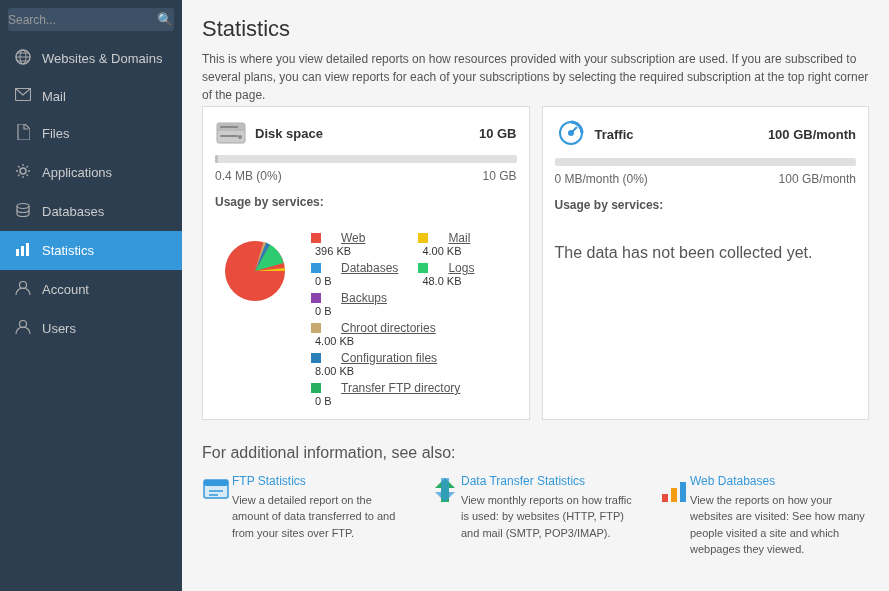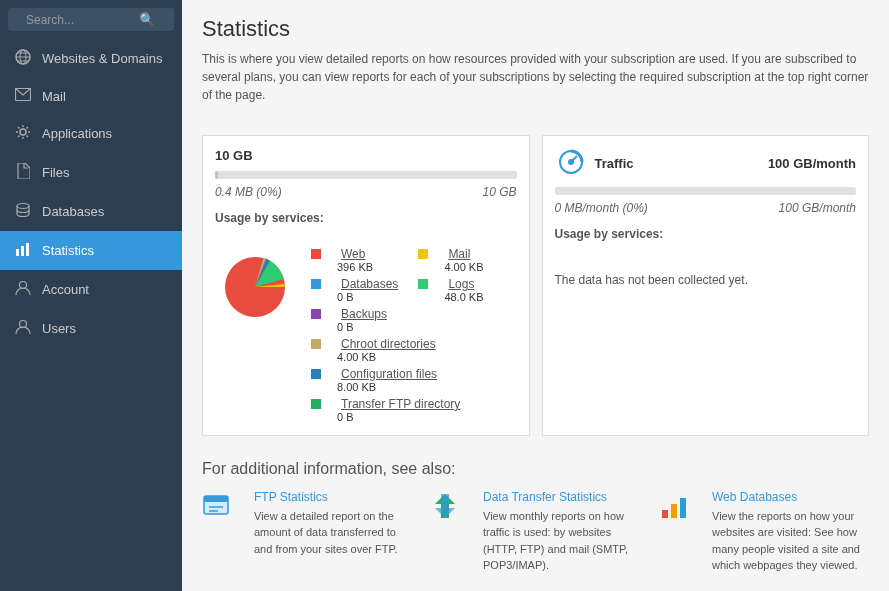--- a/index.html
+++ b/index.html
@@ -14,21 +14,21 @@
       flex-direction: column;
       flex-shrink: 0;
       height: 591px;
     }
     #search-box {
       display: flex;
       align-items: center;
       background: #3d5166;
       margin: 8px;
       border-radius: 3px;
-      padding: 4px 18px;
+      padding: 4px 0;
     }
     #search-box input {
       background: transparent;
       border: none;
       outline: none;
       color: #ccc;
       font-size: 12px;
       flex: 1;
       width: 100%;
     }
@@ -63,21 +63,21 @@
 
     h1.page-title {
       font-size: 22px;
       font-weight: normal;
       color: #333;
       margin-bottom: 8px;
     }
     .page-description {
       font-size: 12px;
       color: #555;
-      margin-bottom: 31px;
+      margin-bottom: 2px;
       line-height: 1.5;
       max-width: 670px;
     }
 
     
     .stats-row {
       display: flex;
       gap: 12px;
       margin-bottom: 20px;
     }
@@ -123,21 +123,20 @@
       border-radius: 2px;
       width: 2%;
     }
 
     .stat-sub {
       display: flex;
       justify-content: space-between;
       font-size: 12px;
       color: #666;
       margin-bottom: 12px;
-      font-style: italic;
     }
 
     .usage-title {
       font-size: 12px;
       font-weight: bold;
       color: #555;
       margin-bottom: 22px;
     }
 
     .usage-content {
@@ -172,30 +171,30 @@
       text-decoration: underline;
     }
     .legend-dot {
       width: 10px;
       height: 10px;
       flex-shrink: 0;
     }
     .legend-value {
       font-size: 11px;
       color: #333;
-      margin-left: 26px;
+      margin-left: 4px;
     }
 
     
     .legend-item.full {
       grid-column: 1 / -1;
     }
 
     .no-data-text {
-      font-size: 12px;
+      font-size: 16px;
       color: #555;
       margin-top: 32px;
     }
 
     
     .additional-section {
       background: #f5f5f5;
       padding-top: 4px;
     }
     .additional-title {
@@ -203,21 +202,21 @@
       color: #555;
       margin-bottom: 12px;
     }
     .additional-links {
       display: flex;
       gap: 20px;
     }
     .additional-link-item {
       display: flex;
       align-items: flex-start;
-      gap: 24px;
+      gap: 2px;
       flex: 1;
     }
     .link-icon {
       width: 28px;
       height: 28px;
       flex-shrink: 0;
       margin-top: 2px;
     }
     .link-title {
       font-size: 12px;
@@ -263,36 +262,36 @@
       <svg width="16" height="13" viewBox="0 0 16 13" fill="none">
           <rect x="0.5" y="0.5" width="15" height="12" rx="1" stroke="#aaa" stroke-width="1.2"></rect>
           <polyline points="0,0 8,7 16,0" stroke="#aaa" stroke-width="1.2" fill="none"></polyline>
         </svg>
     </span>
     <span>Mail</span>
   </div>
 
   <div class="sidebar-item">
     <span class="icon">
+      <svg width="14" height="16" viewBox="0 0 14 16" fill="none">
+          <path d="M2 0h7l5 5v11H2V0z" stroke="#aaa" stroke-width="1.2"></path>
+          <path d="M8 0v5h4" stroke="#aaa" stroke-width="1.2" fill="none"></path>
+        </svg>
+    </span>
+    <span>Files</span>
+  </div>
+
+  <div class="sidebar-item">
+    <span class="icon">
       <svg width="16" height="16" viewBox="0 0 16 16" fill="none">
           <circle cx="8" cy="8" r="3" stroke="#aaa" stroke-width="1.5"></circle>
           <path d="M8 1v2M8 13v2M1 8h2M13 8h2M3.05 3.05l1.41 1.41M11.54 11.54l1.41 1.41M3.05 12.95l1.41-1.41M11.54 4.46l1.41-1.41" stroke="#aaa" stroke-width="1.3"></path>
         </svg>
     </span>
     <span>Applications</span>
-  </div>
-
-  <div class="sidebar-item">
-    <span class="icon">
-      <svg width="14" height="16" viewBox="0 0 14 16" fill="none">
-          <path d="M2 0h7l5 5v11H2V0z" stroke="#aaa" stroke-width="1.2"></path>
-          <path d="M8 0v5h4" stroke="#aaa" stroke-width="1.2" fill="none"></path>
-        </svg>
-    </span>
-    <span>Files</span>
   </div>
 
   <div class="sidebar-item">
     <span class="icon">
       <svg width="16" height="16" viewBox="0 0 16 16" fill="none">
           <ellipse cx="8" cy="4" rx="6" ry="2.5" stroke="#aaa" stroke-width="1.2"></ellipse>
           <path d="M2 4v4c0 1.38 2.69 2.5 6 2.5S14 9.38 14 8V4" stroke="#aaa" stroke-width="1.2"></path>
           <path d="M2 8v4c0 1.38 2.69 2.5 6 2.5S14 13.38 14 12V8" stroke="#aaa" stroke-width="1.2"></path>
         </svg>
     </span>
@@ -332,20 +331,32 @@
 </nav>
 
 <main id="main">
   <h1 class="page-title">Statistics</h1>
   <p class="page-description">This is where you view detailed reports on how resources provided with your subscription are used. If you are subscribed to several plans, you can view reports for each of your subscriptions by selecting the required subscription at the top right corner of the page.</p>
 
   <div class="stats-row">
 
     <div class="stat-panel">
       <div class="stat-panel-header">
+        <div class="stat-panel-title-wrap">
+          <div style="width:32px;height:28px;">
+            <svg width="32" height="28" viewBox="0 0 32 28">
+              <rect x="2" y="4" width="28" height="20" rx="2" fill="#ccc" stroke="#aaa" stroke-width="1"></rect>
+              <rect x="2" y="4" width="28" height="8" rx="1" fill="#bbb"></rect>
+              <rect x="5" y="7" width="18" height="2" rx="1" fill="#888"></rect>
+              <rect x="5" y="16" width="18" height="2" rx="1" fill="#888"></rect>
+              <circle cx="25" cy="18" r="2" fill="#888"></circle>
+            </svg>
+          </div>
+          <span class="stat-label">Disk space</span>
+        </div>
         <span class="stat-value">10 GB</span>
       </div>
       <div class="progress-bar-bg">
         <div class="progress-bar-fill" style="width:1%;"></div>
       </div>
       <div class="stat-sub">
         <span>0.4 MB (0%)</span>
         <span>10 GB</span>
       </div>
 

